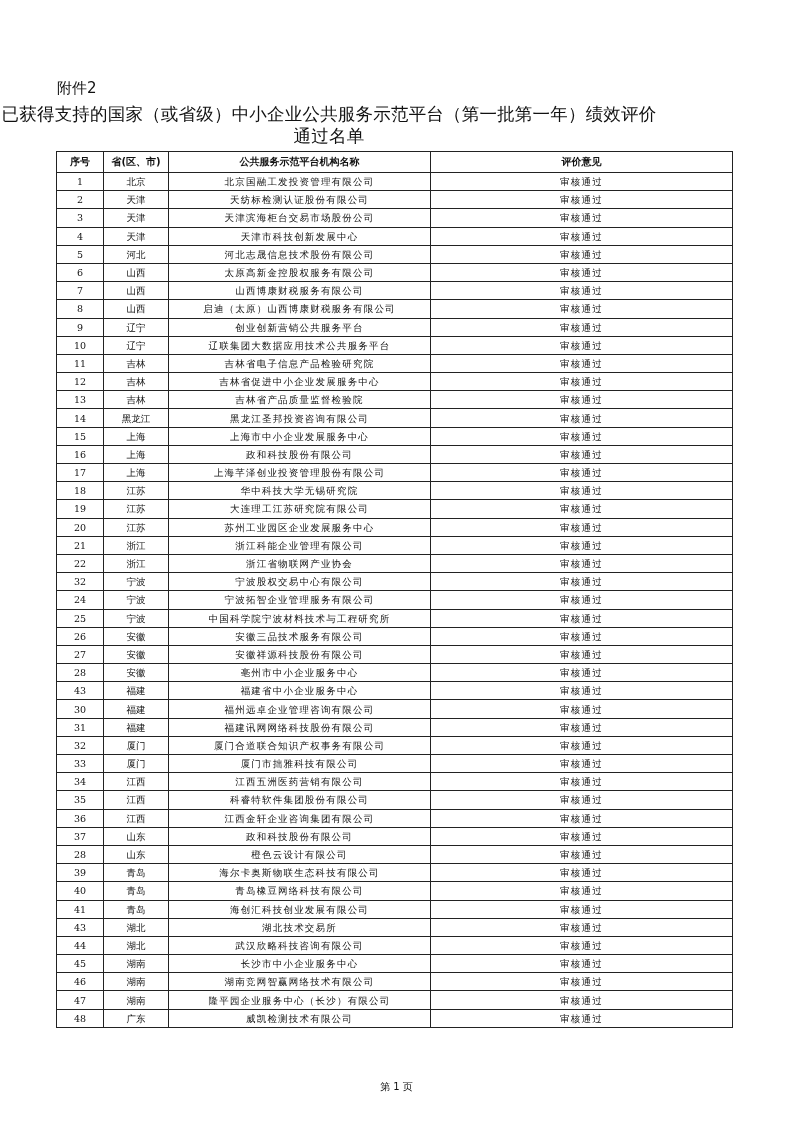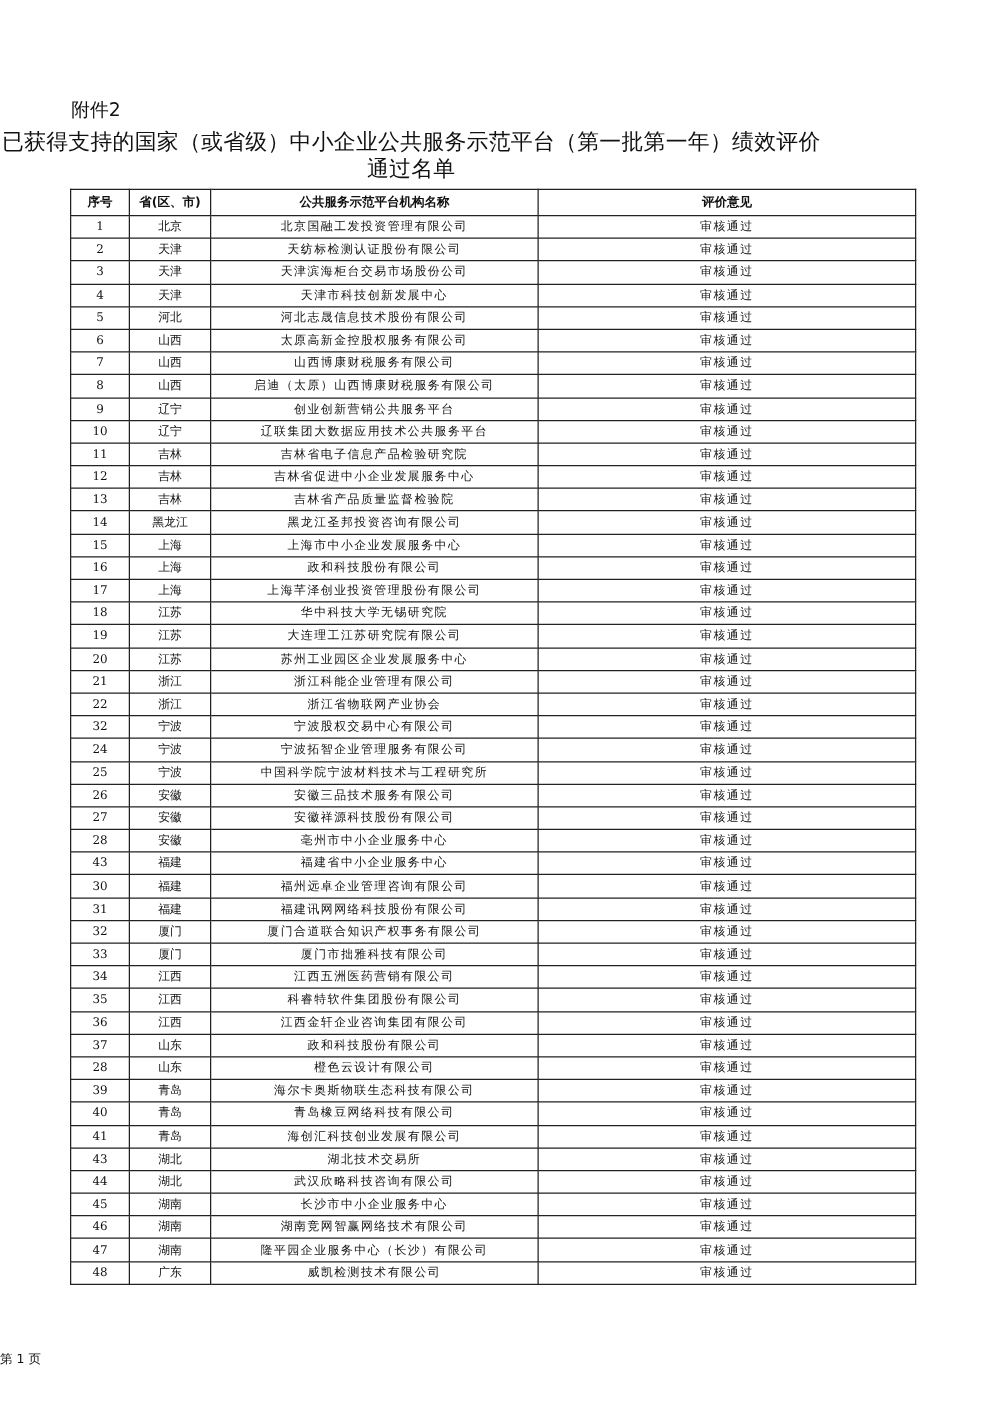--- a/index.html
+++ b/index.html
@@ -5,21 +5,21 @@
   html, body { margin: 0; padding: 0; background: #ffffff; }
   body { width: 793px; height: 1123px; position: relative; font-family: "DejaVu Sans", sans-serif; color: #111; overflow: hidden; }
   .attachment { position: absolute; left: 57px; top: 79px; font-size: 15px; }
   .title { position: absolute; left: 0; width: 658px; top: 103px; text-align: center; font-size: 17.5px; line-height: 22px; letter-spacing: 0.2px; }
   table.list { position: absolute; left: 56px; top: 151px; width: 676px; border-collapse: collapse; table-layout: fixed; }
   table.list th, table.list td { border: 1px solid #222; text-align: center; padding: 0; overflow: hidden; white-space: nowrap; }
   table.list th { height: 20px; font-size: 10px; font-weight: bold; }
   table.list td { height: 17.2px; font-size: 9.5px; line-height: 17px; font-family: "DejaVu Serif", serif; }
   td.name { letter-spacing: 1.2px; }
   td.opinion { letter-spacing: 1.2px; }
-  .footer { position: absolute; left: 0; width: 793px; top: 1080px; font-size: 10px; }
+  .footer { position: absolute; left: 0; width: 793px; top: 1080px; text-align: center; font-size: 10px; }
 </style>
 </head>
 <body>
 
 <div class="attachment">附件2</div>
 
 <div class="title">
   <div>已获得支持的国家（或省级）中小企业公共服务示范平台（第一批第一年）绩效评价</div>
   <div>通过名单</div>
 </div>

